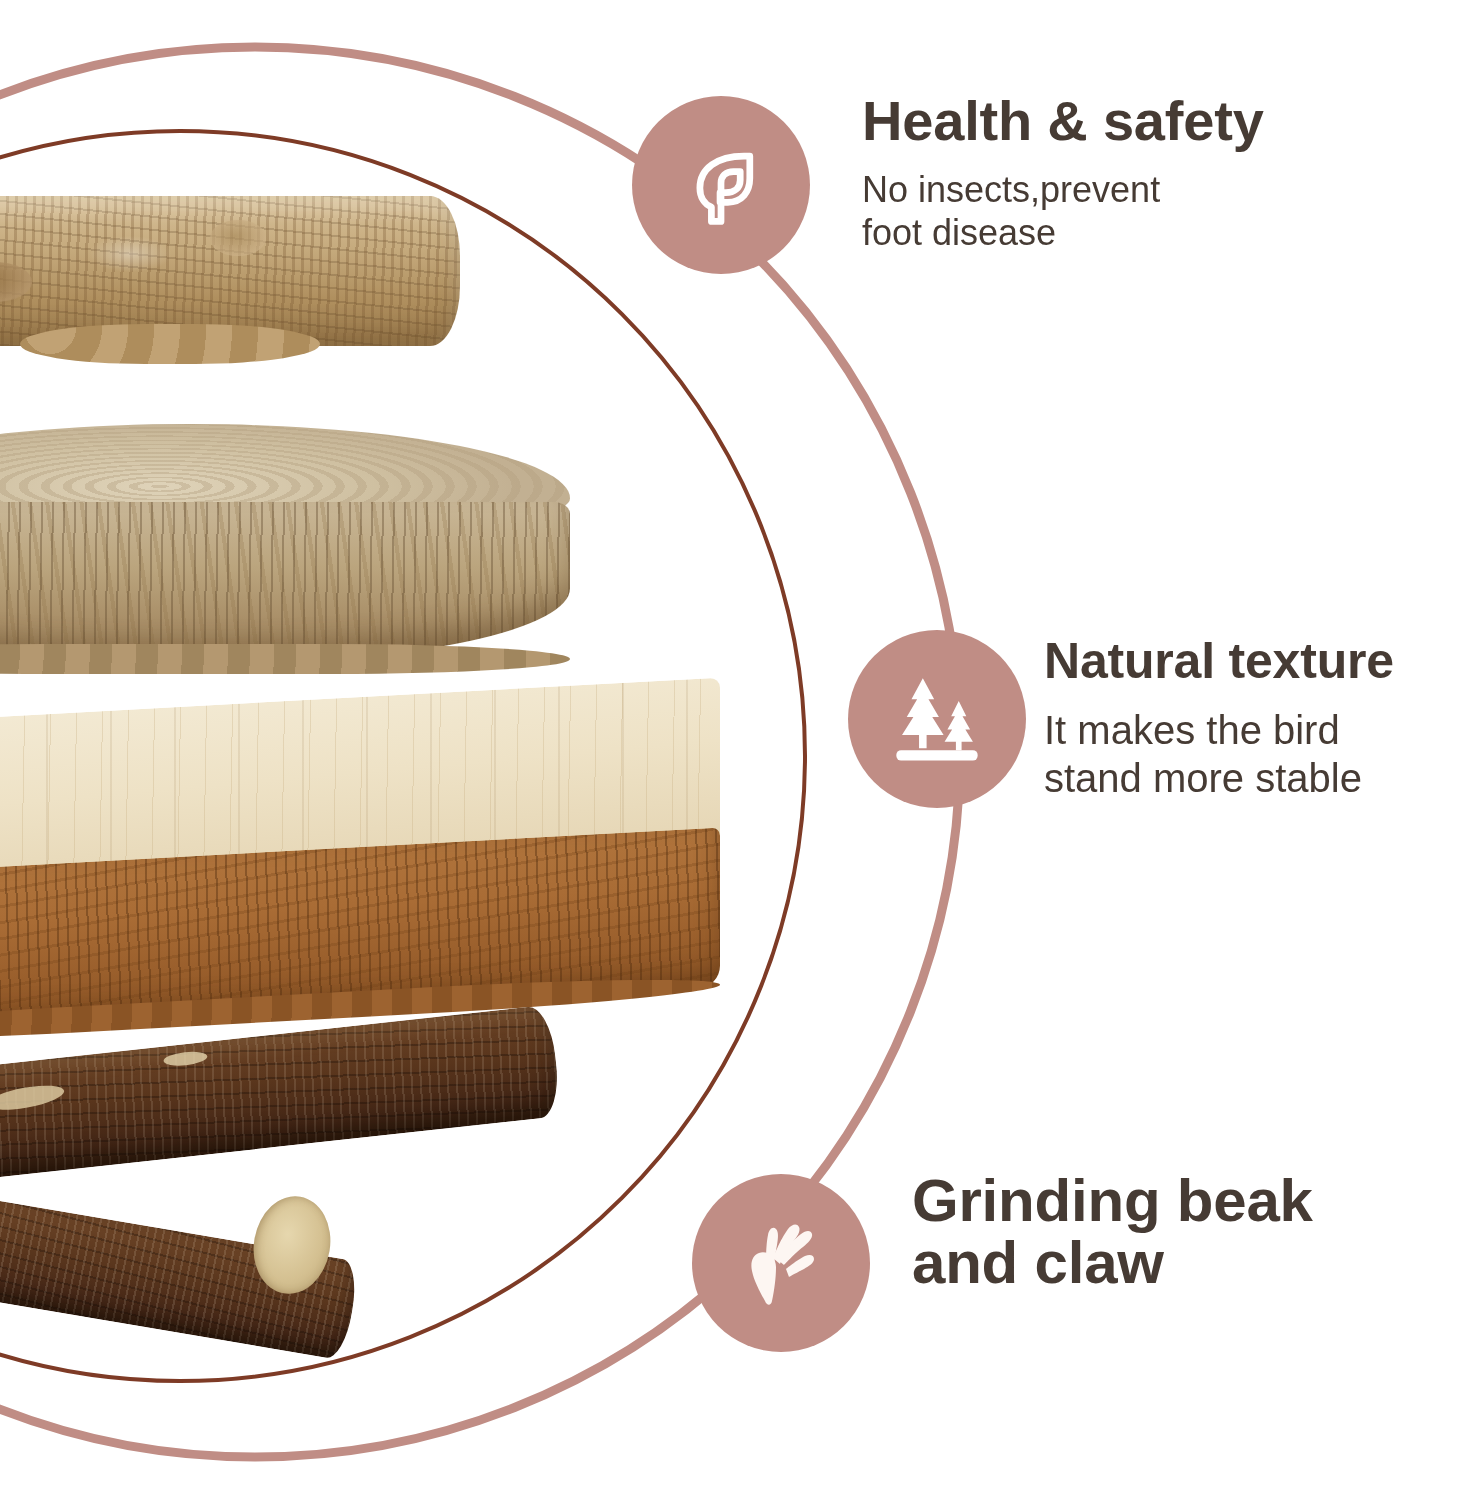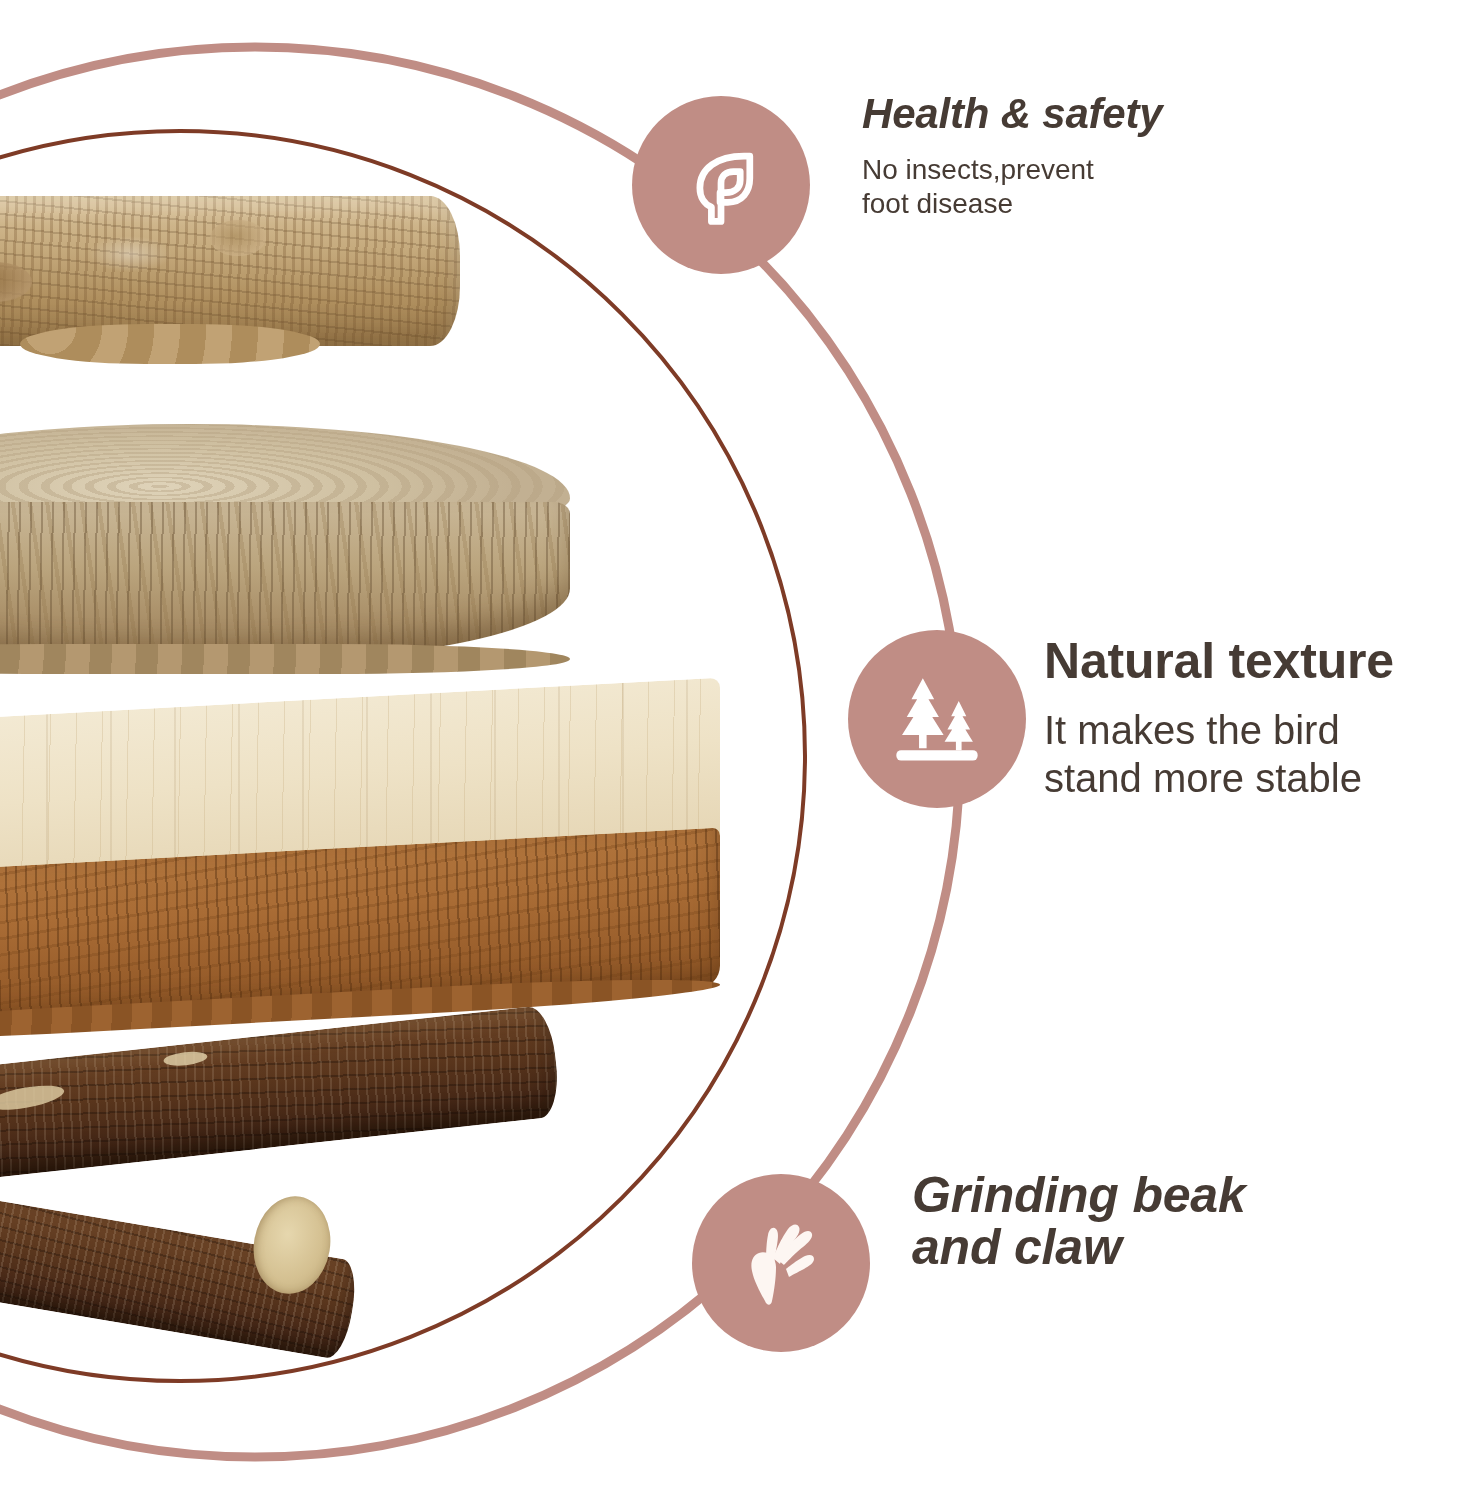--- a/index.html
+++ b/index.html
@@ -160,33 +160,33 @@
     margin:0;
     color:#463b34;
     font-weight:400;
     line-height:1.2;
     white-space:pre-line;
   }
 
   
   #f1 .badge{left:632px;top:96px;width:178px;height:178px;}
   #f1 .ftext{left:862px;top:92px;width:600px;}
-  #f1 .ftitle{font-size:42px;font-style:italic;}
-  #f1 .fdesc{font-size:28px;margin-top:18px;}
+  #f1 .ftitle{font-size:56px;}
+  #f1 .fdesc{font-size:36px;margin-top:18px;}
 
   
   #f2 .badge{left:848px;top:630px;width:178px;height:178px;}
   #f2 .ftext{left:1044px;top:636px;width:430px;}
   #f2 .ftitle{font-size:50px;}
   #f2 .fdesc{font-size:40px;margin-top:18px;}
 
   
   #f3 .badge{left:692px;top:1174px;width:178px;height:178px;}
   #f3 .ftext{left:912px;top:1170px;width:470px;}
-  #f3 .ftitle{font-size:50px;font-style:italic;}
+  #f3 .ftitle{font-size:60px;}
   #f3 .fdesc{font-size:40px;margin-top:22px;}
 </style>
 </head>
 <body>
 
 <div class="stage">
 
   <svg class="arcs" viewBox="0 0 1464 1500" width="1464" height="1500" aria-hidden="true">
     <circle cx="255" cy="752" r="705" fill="none" stroke="#c08d85" stroke-width="9"></circle>
     <circle cx="180" cy="756" r="625" fill="none" stroke="#7e3b26" stroke-width="4"></circle>

